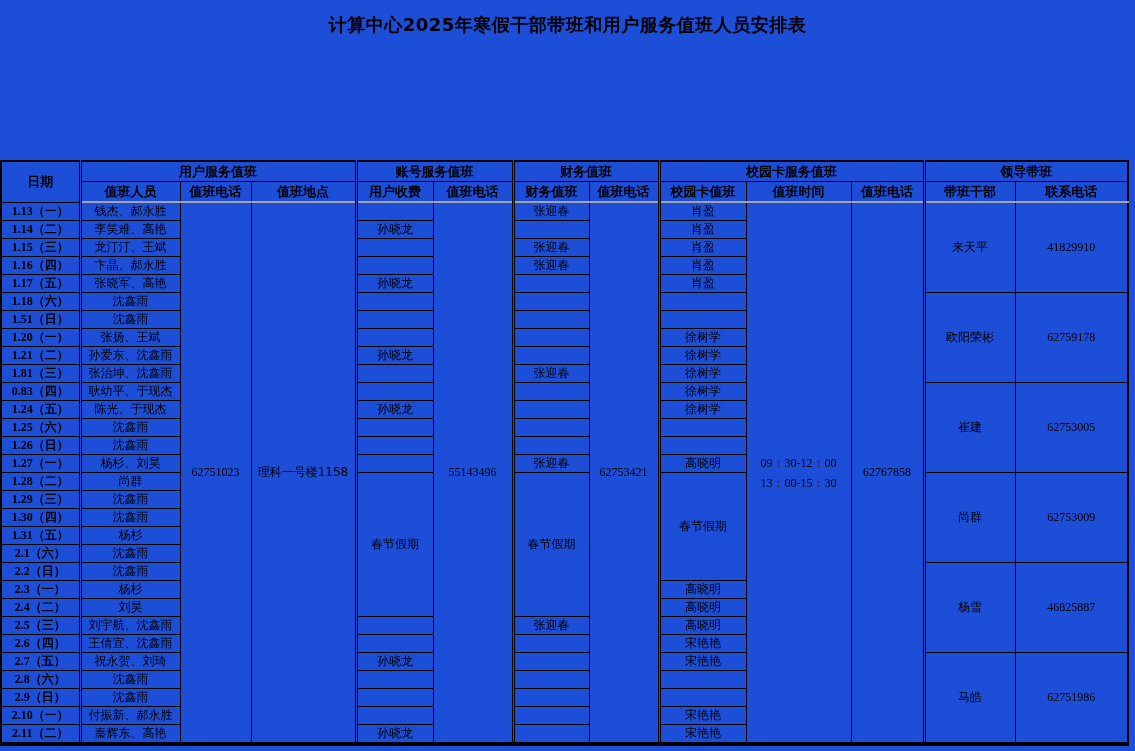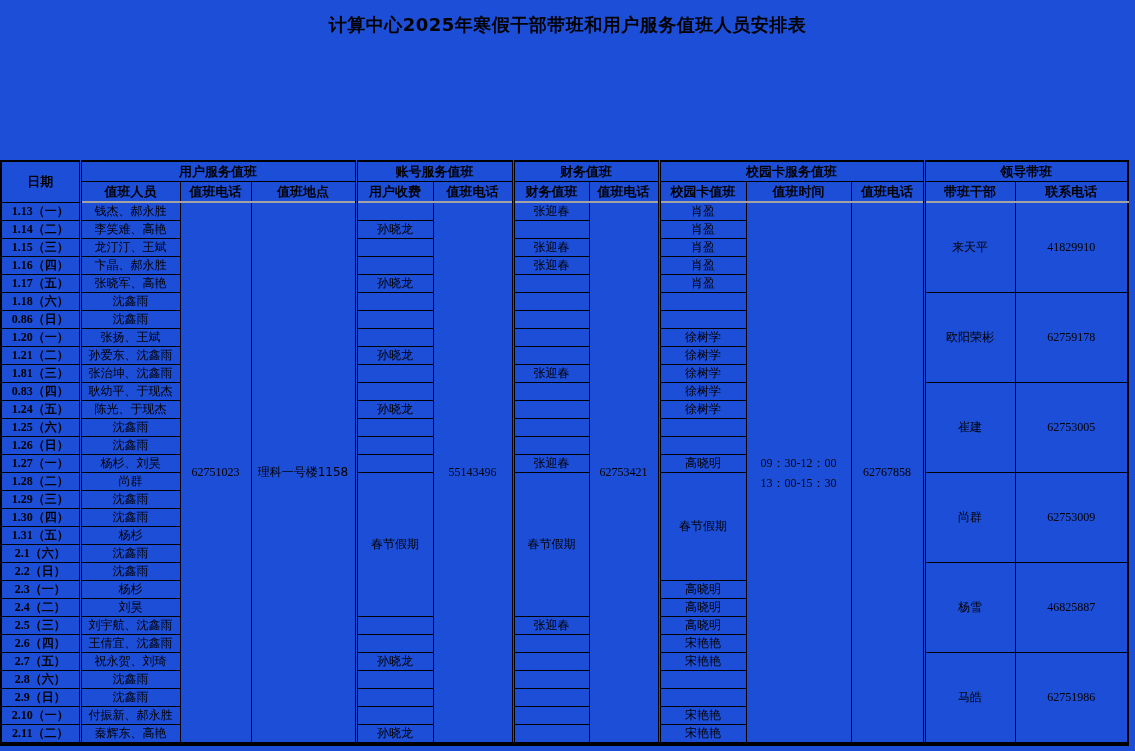--- a/index.html
+++ b/index.html
@@ -123,21 +123,21 @@
         <tr>
           <td class="date">1.18（六）</td>
           <td class="gl">沈鑫雨</td>
           <td class="gl"></td>
           <td class="gl"></td>
           <td class="gl"></td>
           <td class="gl leader" rowspan="5">欧阳荣彬</td>
           <td class="phone" rowspan="5">62759178</td>
         </tr>
         <tr>
-          <td class="date">0.86（日）</td>
+          <td class="date">1.51（日）</td>
           <td class="gl">沈鑫雨</td>
           <td class="gl"></td>
           <td class="gl"></td>
           <td class="gl"></td>
         </tr>
         <tr>
           <td class="date">1.20（一）</td>
           <td class="gl">张扬、王斌</td>
           <td class="gl"></td>
           <td class="gl"></td>

